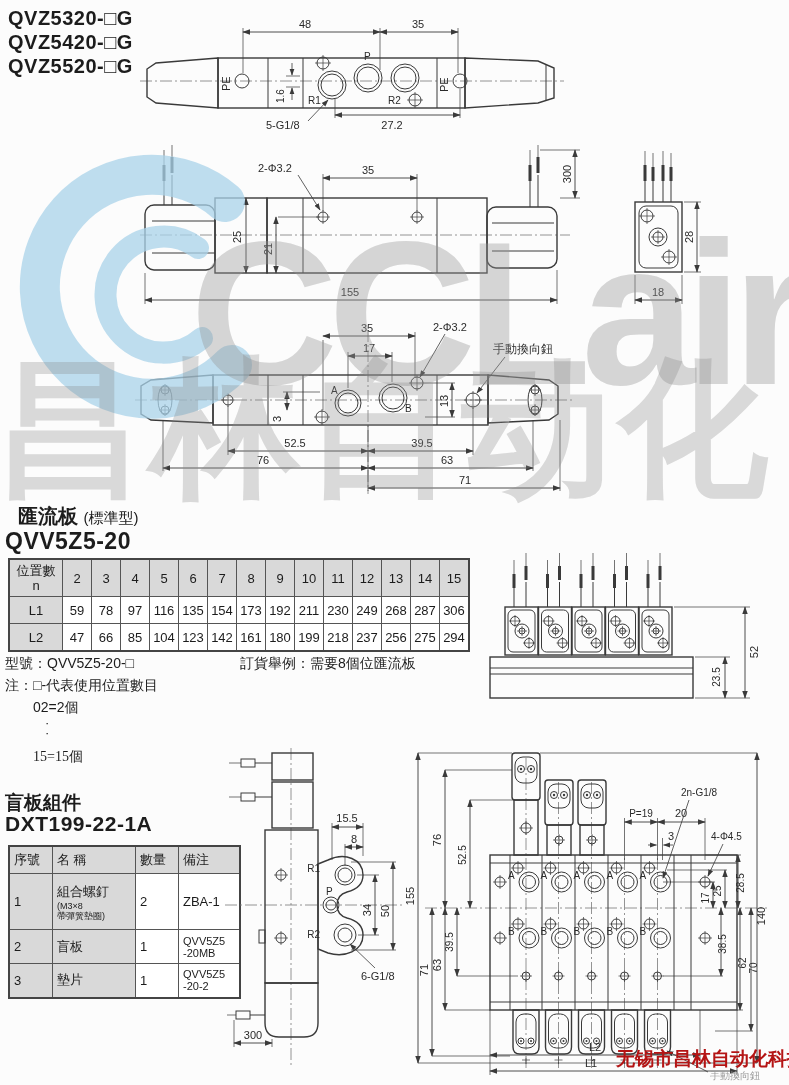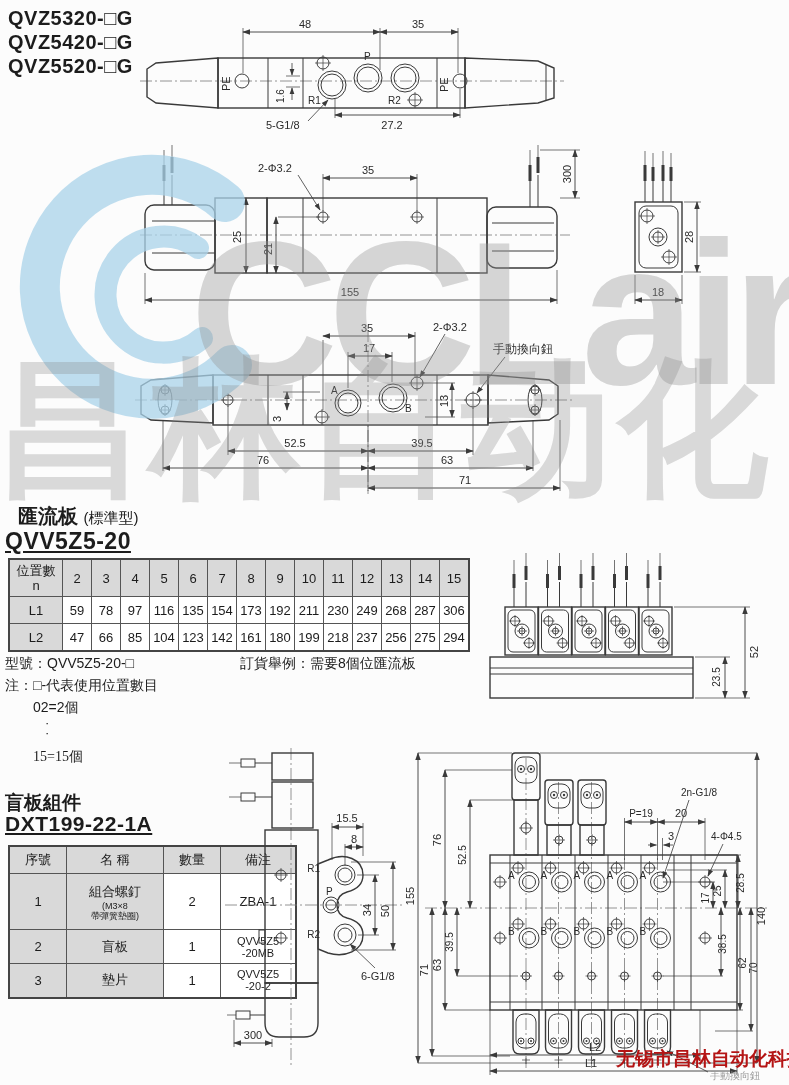--- a/index.html
+++ b/index.html
@@ -3,34 +3,34 @@
 <meta charset="utf-8">
 <style>
   html,body{margin:0;padding:0;background:#888;}
   .page{position:relative;width:789px;height:1085px;background:#fcfcfc;overflow:hidden;
         font-family:"Liberation Sans",sans-serif;color:#1c1c1c;}
   .abs{position:absolute;}
   
   .models{left:8px;top:6px;font-size:20px;font-weight:600;line-height:24px;letter-spacing:0.5px;}
   .sec-title{font-size:20px;font-weight:600;}
   .sec-title .sub{font-size:15px;font-weight:400;}
-  .sec-model{font-size:23px;font-weight:600;letter-spacing:0.5px;text-decoration:underline;}
+  .sec-model{font-size:23px;font-weight:600;letter-spacing:0.5px;}
   .notes{font-size:14px;line-height:22px;}
   .note-ind{margin-left:28px;}
   .note-dots{margin-left:40px;line-height:10px;font-size:13px;}
   
   table{border-collapse:collapse;background:#fff;}
   .t1{left:8px;top:558px;font-size:13px;border:2px solid #444;}
   .t1 th,.t1 td{border:1px solid #555;text-align:center;padding:0 1px;}
   .t1 th{width:50px;background:#d9d9d9;font-weight:400;}
   .t1 td{width:26px;height:26px;background:#fff;}
   .t1 tr.head td{background:#d9d9d9;height:36px;}
   .t1 .corner{line-height:15px;font-size:13px;}
   .t2{left:8px;top:845px;font-size:13px;border:2px solid #444;}
-  .t2 th,.t2 td{border:1px solid #555;text-align:center;padding:1px 11px;}
+  .t2 th,.t2 td{border:1px solid #555;text-align:left;padding:1px 4px;}
   .t2 th{background:#d9d9d9;font-weight:400;height:24px;}
   .t2 td.shade{background:#d9d9d9;}
   .t2 .c-no{width:34px;}.t2 .c-name{width:74px;}.t2 .c-qty{width:34px;}.t2 .c-rk{width:52px;}
   .t2 .sub{font-size:9px;line-height:10px;display:block;}
   .t2 .rk2{font-size:11px;line-height:12px;display:block;}
   
   svg{overflow:visible;}
   svg text{font-size:11px;fill:#2a2a2a;font-family:"Liberation Sans",sans-serif;}
   svg text.pt{font-size:10px;}
   .ol{fill:none;stroke:#3a3a3a;stroke-width:1.4;}

